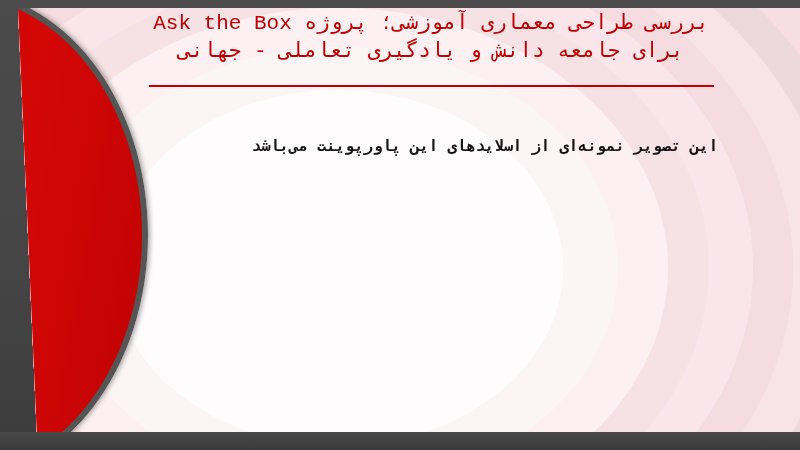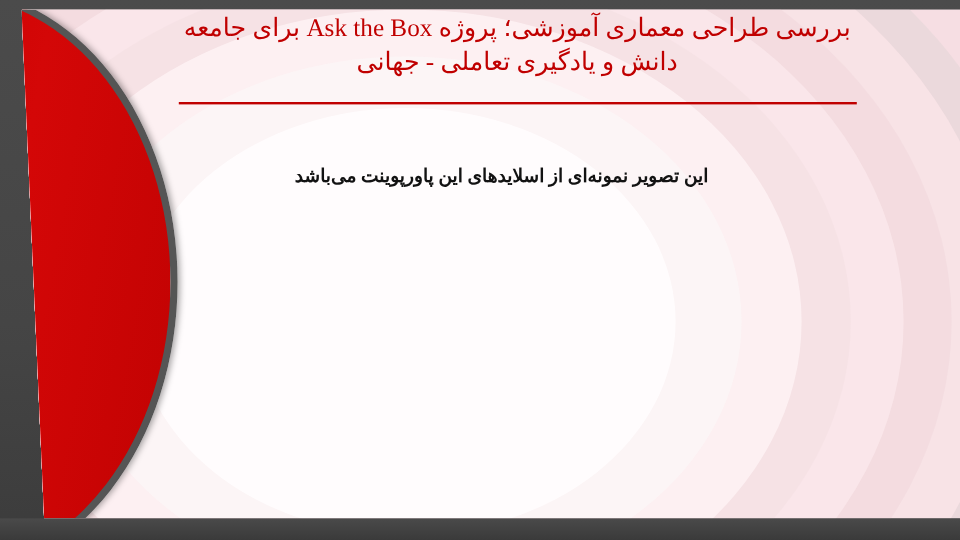--- a/index.html
+++ b/index.html
@@ -6,21 +6,21 @@
     margin: 0;
     padding: 0;
     background: #3f3f3f;
   }
   #slide {
     position: relative;
     width: 800px;
     height: 450px;
     overflow: hidden;
     background: #0369a1;
-    font-family: Liberation Serif, serif;
+    font-family: Liberation Mono, monospace;
   }
 
   
   .frame-bg {
     position: absolute;
     inset: 0;
     background: linear-gradient(180deg, #4b4b4b 0%, #454545 60%, #3c3c3c 100%);
   }
 
   
@@ -101,21 +101,21 @@
     height: 2px;
     background: #c00000;
   }
 
   .body-block {
     position: absolute;
     left: 100px;
     top: 124px;
     width: 600px;
     direction: rtl;
-    text-align: center;
+    text-align: right;
     color: #121212;
     font-size: 15.5px;
     line-height: 2.05;
     font-weight: 700;
   }
   .body-line { display: block; white-space: nowrap; }
 </style>
 </head>
 <body>
 

